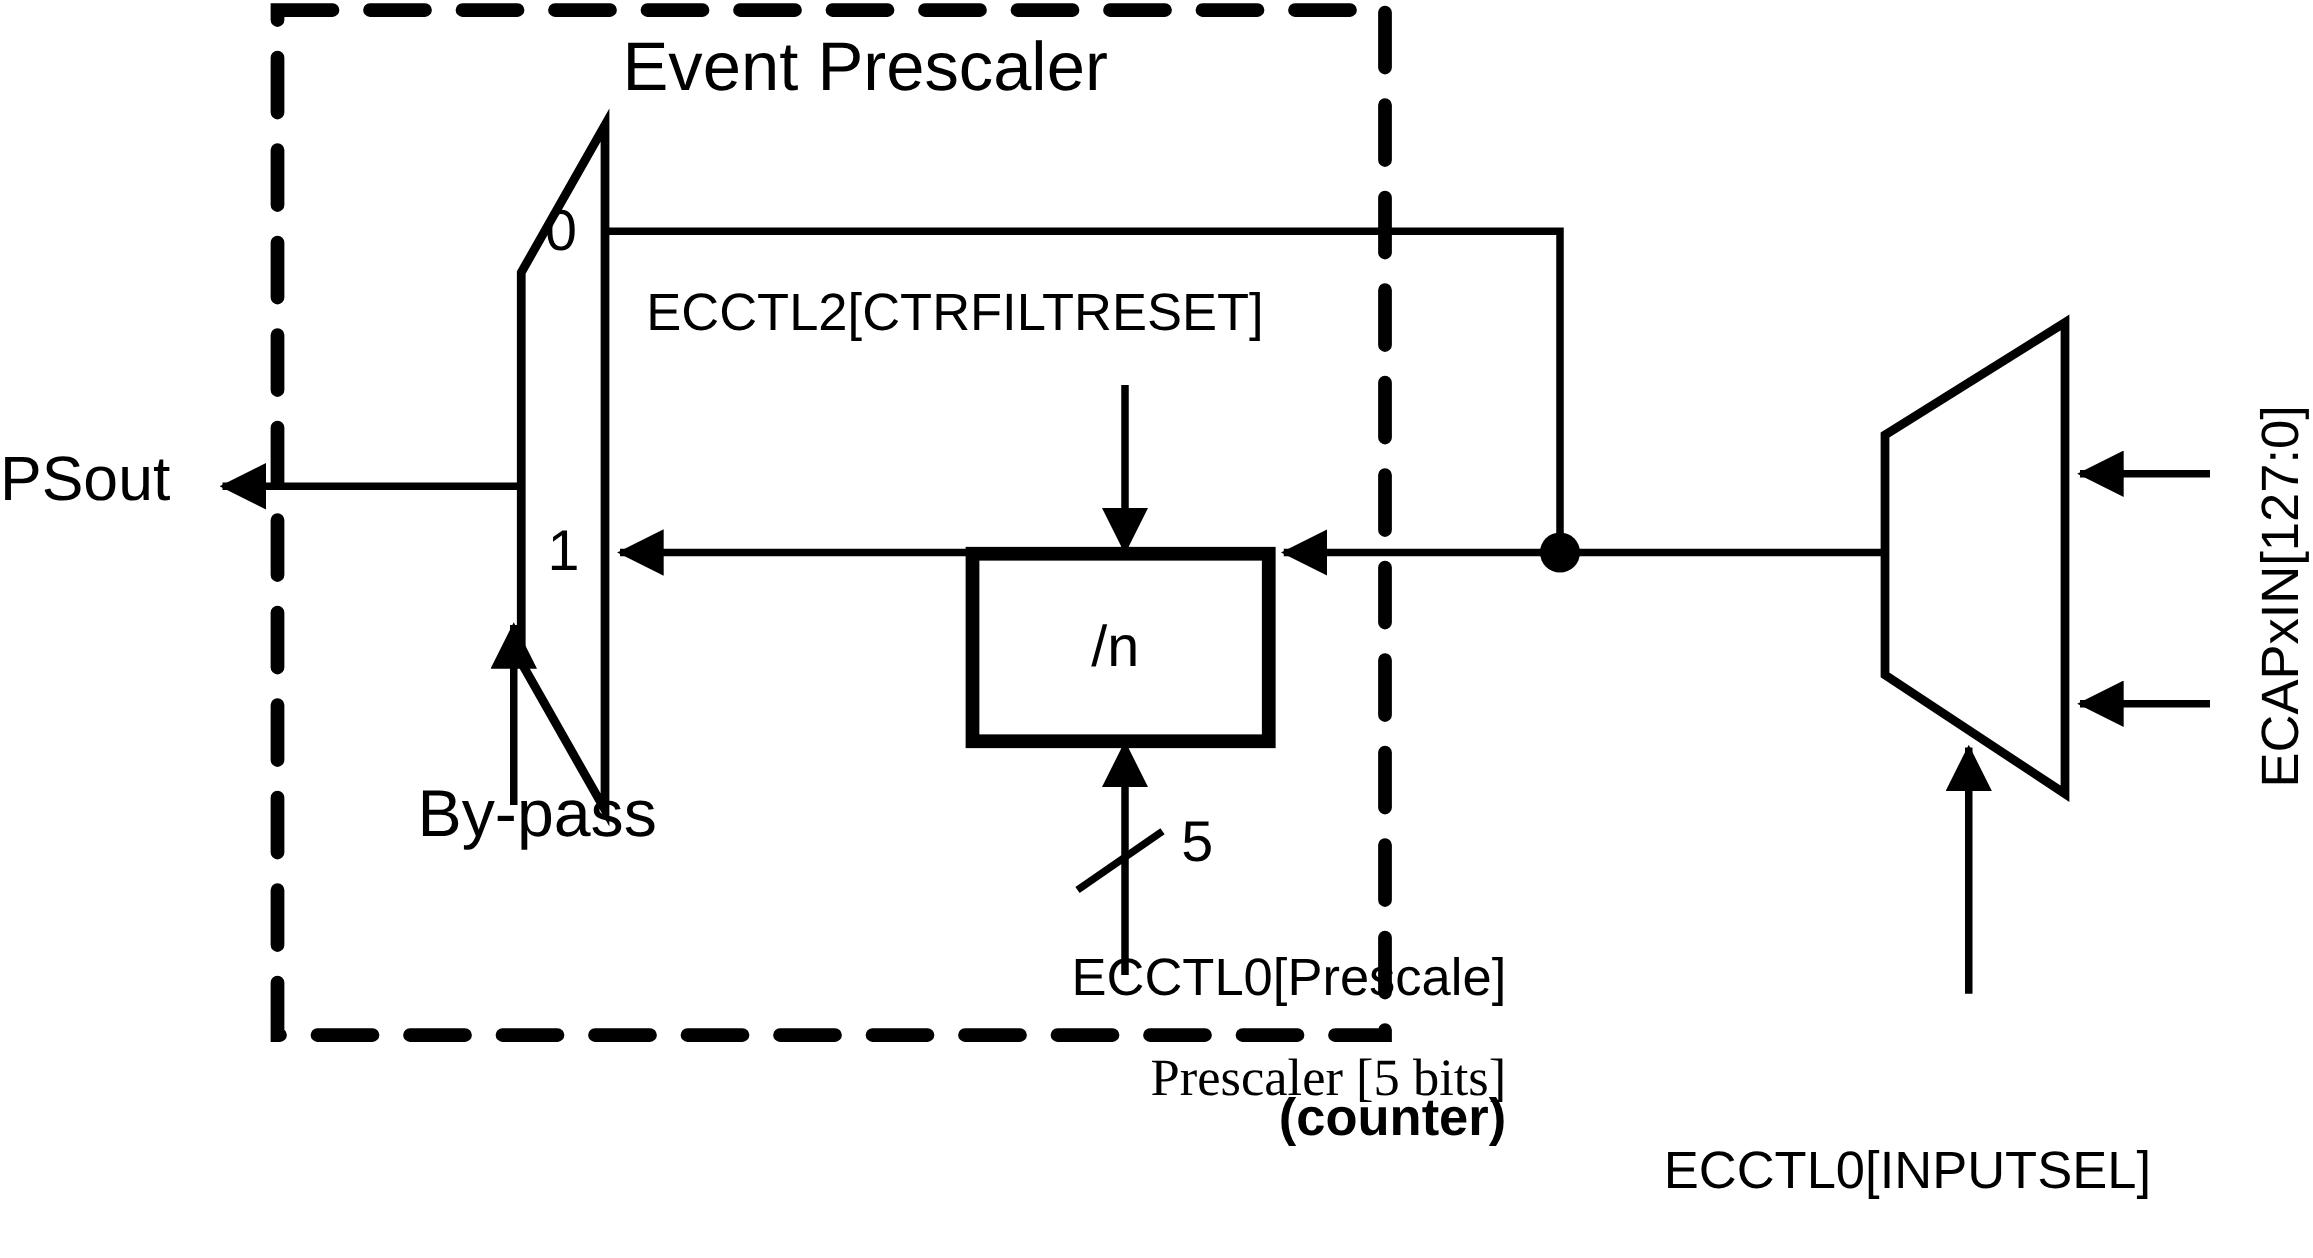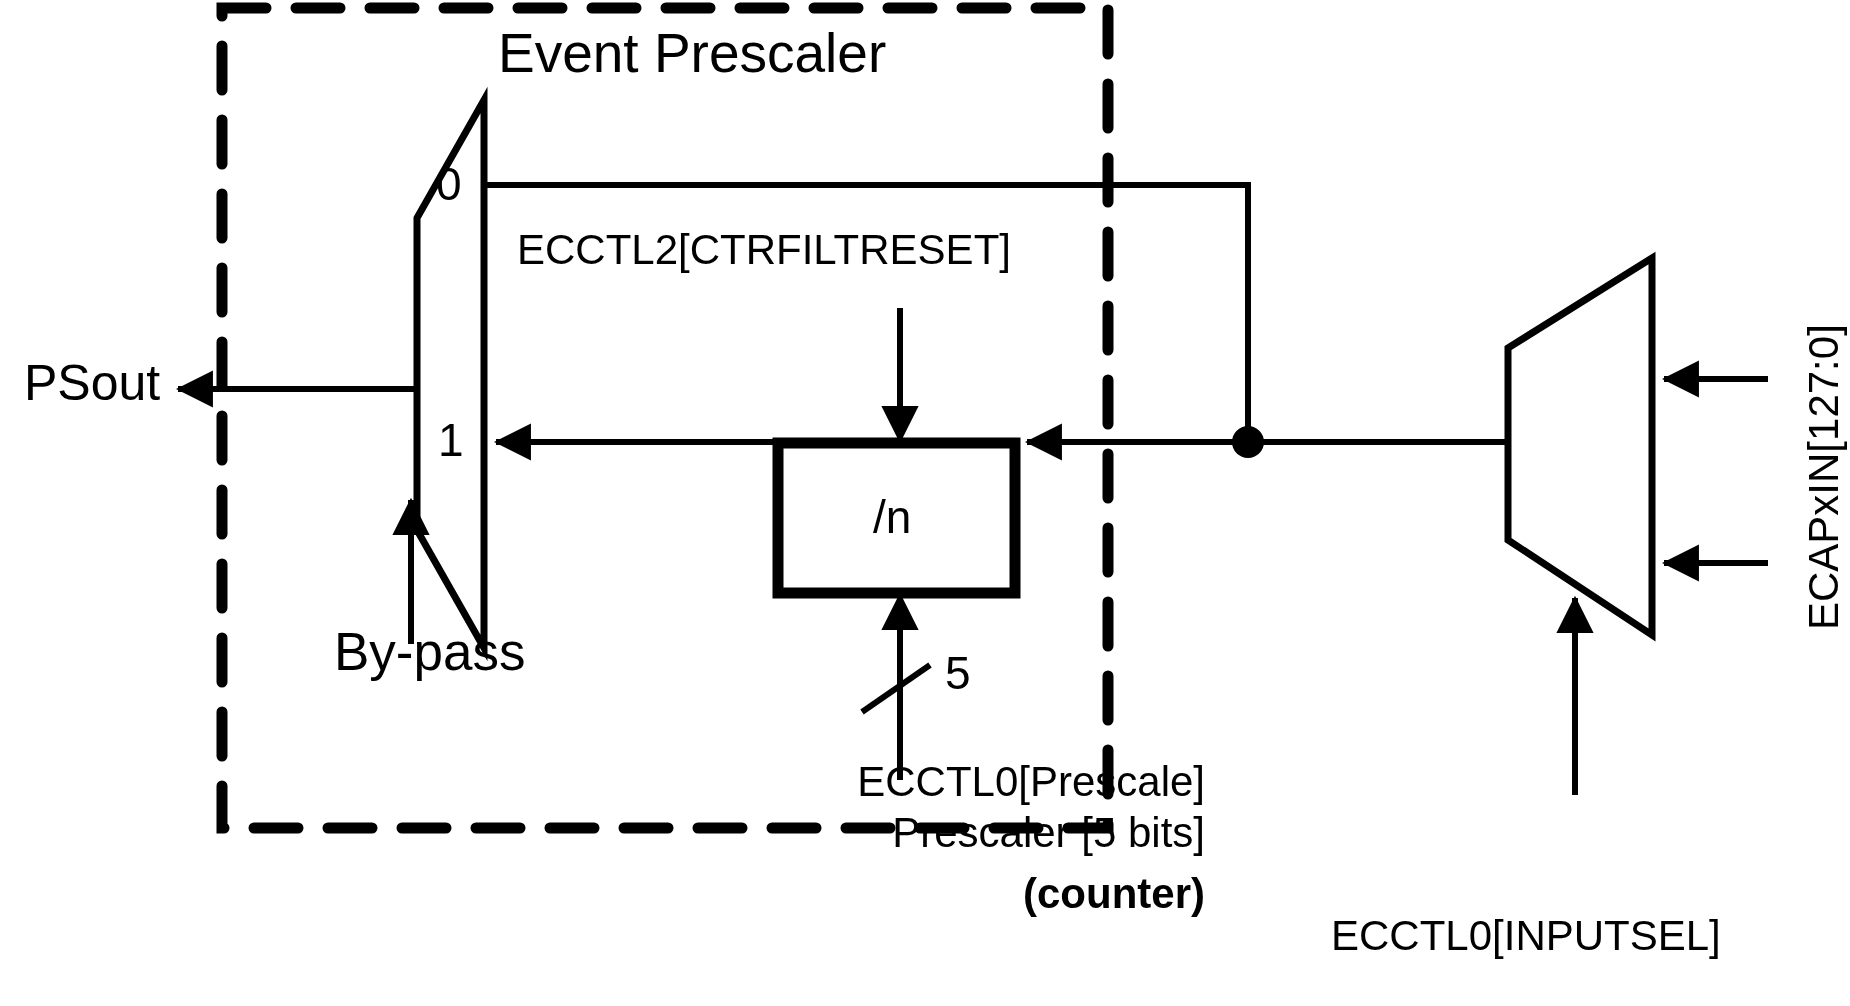--- a/index.html
+++ b/index.html
@@ -56,37 +56,37 @@
     <path d="M 1652,258 L 1508,348 L 1508,540 L 1652,635 Z" fill="none" stroke="#000" stroke-width="7" stroke-linejoin="miter"></path>
 
     <line x1="1768" y1="379" x2="1664" y2="379" stroke="#000" stroke-width="6" marker-end="url(#ah)"></line>
     <line x1="1768" y1="563" x2="1664" y2="563" stroke="#000" stroke-width="6" marker-end="url(#ah)"></line>
 
     <line x1="1575" y1="795" x2="1575" y2="598" stroke="#000" stroke-width="6" marker-end="url(#ah)"></line>
   </svg>
 
   <div class="lbl t-title" style="left:498px;top:23px;">Event Prescaler</div>
 
-  <div class="lbl t-psout" style="left:24px;top:355px;">PSout</div>
+  <div class="lbl t-psout" style="left:0;top:355px;">PSout</div>
 
   <div class="lbl t-mux" style="left:436px;top:159px;">0</div>
 
   <div class="lbl t-mux" style="left:438px;top:415px;">1</div>
 
   <div class="lbl t-bypass" style="left:334px;top:622px;">By-pass</div>
 
   <div class="lbl t-reg" style="left:517px;top:226px;">ECCTL2[CTRFILTRESET]</div>
 
   <div class="lbl t-div" style="left:873px;top:492px;">/n</div>
 
   <div class="lbl t-bits" style="left:945px;top:648px;">5</div>
 
   <div class="lbl t-blk" style="left:595px;top:758px;width:610px;">ECCTL0[Prescale]</div>
 
-  <div class="lbl t-blk" style="left:595px;top:809px;width:610px;">Prescaler [5 bits]</div>
+  <div class="lbl t-blk" style="left:595px;top:840px;width:610px;font-family:Liberation Serif, serif;">Prescaler [5 bits]</div>
 
   <div class="lbl t-blk" style="left:595px;top:870px;width:610px;font-weight:bold;">(counter)</div>
 
   <div class="lbl t-rot" style="left:1800px;top:630px;">ECAPxIN[127:0]</div>
 
   <div class="lbl t-reg" style="left:1331px;top:912px;">ECCTL0[INPUTSEL]</div>
 
 </div>
 
 </body></html>

